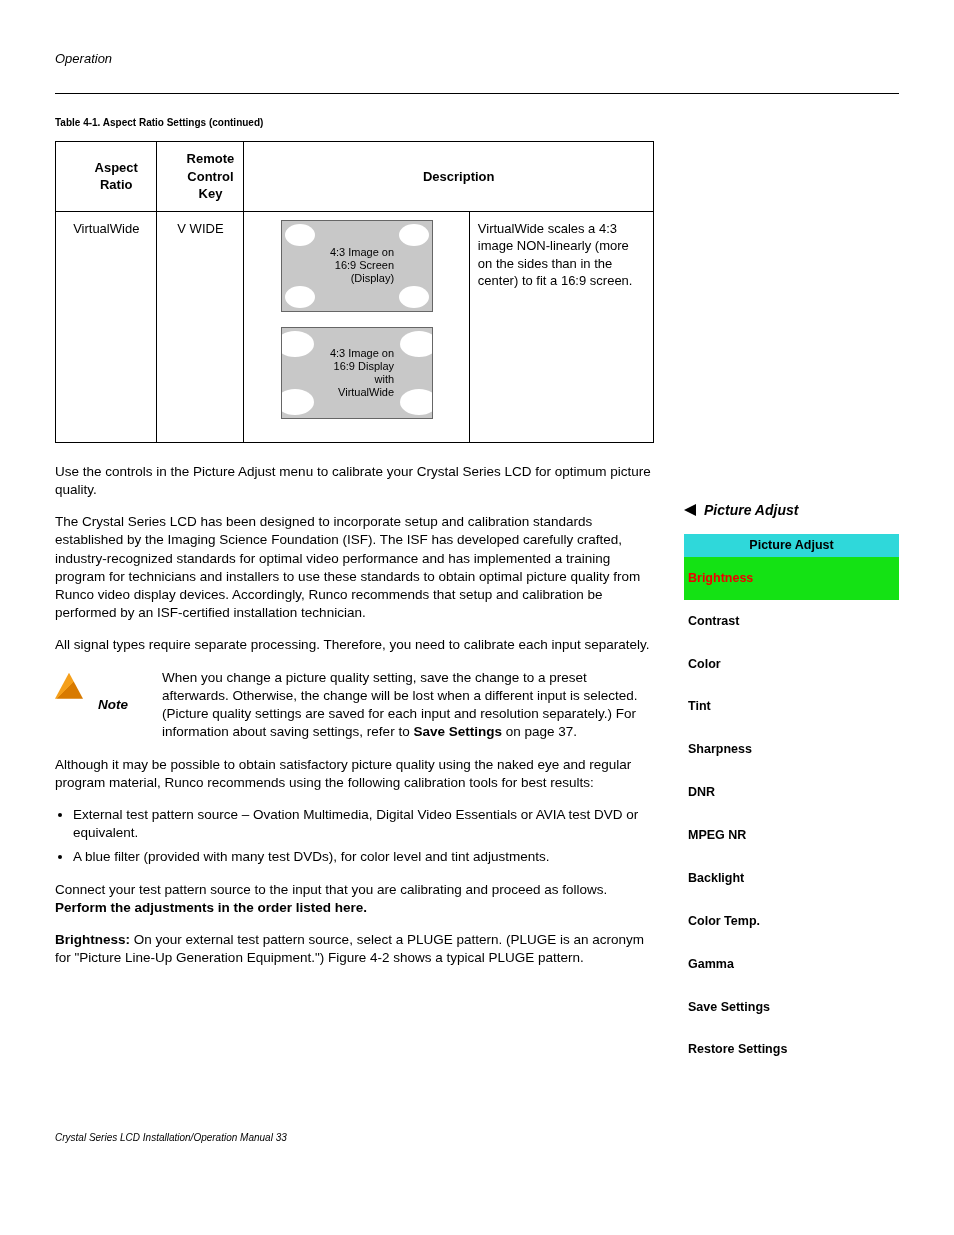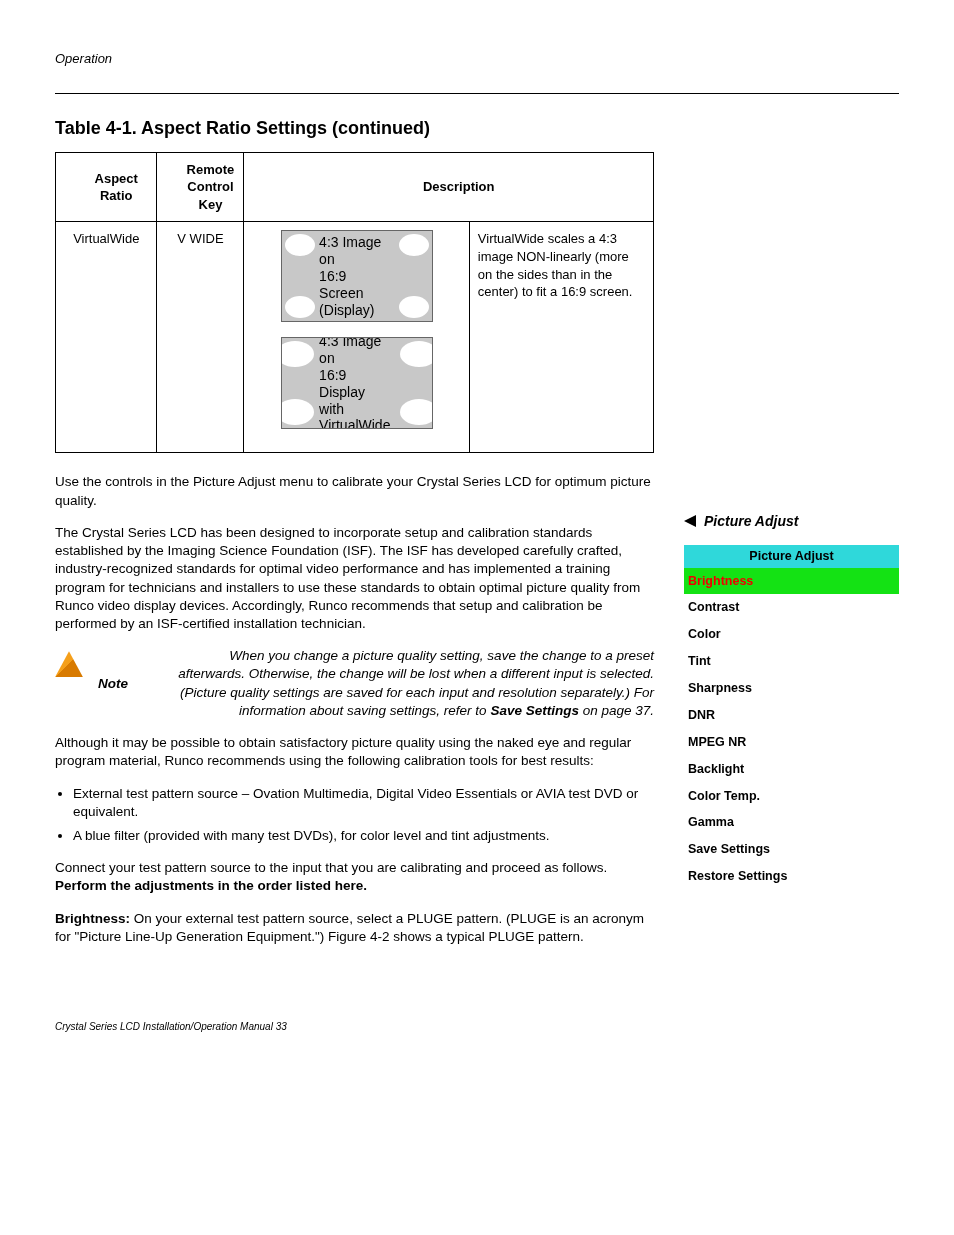--- a/index.html
+++ b/index.html
@@ -18,21 +18,21 @@
     font-size: 13px;
     margin-bottom: 25px;
   }
   hr.rule {
     border: none;
     border-top: 1.5px solid #000;
     margin: 0 0 22px 0;
   }
   .table-title {
     font-weight: bold;
-    font-size: 18px;
+    font-size: 10px;
     margin-bottom: 12px;
   }
   .main-flex {
     display: flex;
     gap: 30px;
   }
   .left-col {
     flex: 1;
     max-width: 620px;
   }
@@ -67,22 +67,22 @@
     background:#c8c8c8;
     width:150px;
     height:90px;
     margin:0 auto 15px auto;
     position:relative;
   }
   .screen-diagram .caption {
     position:absolute;
     top:50%; left:50%;
     transform:translate(-50%,-50%);
-    font-size:14px;
-    text-align:left;
+    font-size:11px;
+    text-align:right;
     line-height:1.2;
     color:#000;
     z-index:2;
   }
   .circle {
     position:absolute;
     background:#fff;
     border-radius:50%;
     width:30px; height:22px;
   }
@@ -100,21 +100,21 @@
 
   .note-row { display:flex; align-items:flex-start; gap:15px; margin:14px 0; }
   .note-icon {
     width:28px; height:26px; flex-shrink:0;
     background: linear-gradient(135deg,#f59f1a 50%, #d87a00 50%);
     clip-path: polygon(50% 0, 100% 100%, 0 100%);
     position:relative;
     margin-top:4px;
   }
   .note-label { font-style:italic; font-weight:bold; margin-right:19px; align-self:center; }
-  .note-text { font-style:italic; flex:1;text-align:right; }
+  .note-text { flex:1; }
 
   ul.bullets { margin:0 0 14px 0; padding-left:18px; }
   ul.bullets li { margin-bottom:6px; }
 
   .arrow-heading { font-weight:bold; font-style:italic; font-size:14px; margin-bottom:14px; margin-top:0px; }
   .arrow-heading::before {
     content:"";
     display:inline-block;
     width:0;height:0;
     border-top:6px solid transparent;
@@ -126,21 +126,21 @@
 
   .menu-box { border:0; font-size:12.5px; }
   .menu-title {
     background:#40e0d0;
     background:#2fd8da;
     color:#000;
     text-align:center;
     font-weight:bold;
     padding:3px 0;
   }
-  .menu-item { padding:5px 4px; font-weight:bold; }
+  .menu-item { padding:13px 4px; font-weight:bold; }
   .menu-item.selected { background:#14e214; color:#f00000; }
   .footer-wrap { position:relative; margin-top:60px; font-size:10px; font-style:italic; }
 </style>
 </head>
 <body>
 
 <div class="header-right">Operation</div>
 <hr class="rule">
 
 <div class="table-title">Table 4-1. Aspect Ratio Settings (continued)</div>
@@ -177,20 +177,21 @@
 with VirtualWide</div>
           </div>
         </td>
         <td class="desc-cell">VirtualWide scales a 4:3 image NON-linearly (more on the sides than in the center) to fit a 16:9 screen.</td>
       </tr>
     </tbody>
       </table>
 
     <p>Use the controls in the Picture Adjust menu to calibrate your Crystal Series LCD for optimum picture quality.</p>
     <p>The Crystal Series LCD has been designed to incorporate setup and calibration standards established by the Imaging Science Foundation (ISF). The ISF has developed carefully crafted, industry-recognized standards for optimal video performance and has implemented a training program for technicians and installers to use these standards to obtain optimal picture quality from Runco video display devices. Accordingly, Runco recommends that setup and calibration be performed by an ISF-certified installation technician.</p>
+    <p>All signal types require separate processing. Therefore, you need to calibrate each input separately.</p>
 
     <div class="note-row">
       <div class="note-icon"></div>
       <div class="note-label">Note</div>
       <div class="note-text">
         <span>When you change a picture quality setting, save the change to a preset afterwards. Otherwise, the change will be lost when a different input is selected. (Picture quality settings are saved for each input and resolution separately.) For information about saving settings, refer to </span><b><span>Save Settings</span></b><span> on page 37.</span>
       </div>
     </div>
 
     <p>Although it may be possible to obtain satisfactory picture quality using the naked eye and regular program material, Runco recommends using the following calibration tools for best results:</p>

